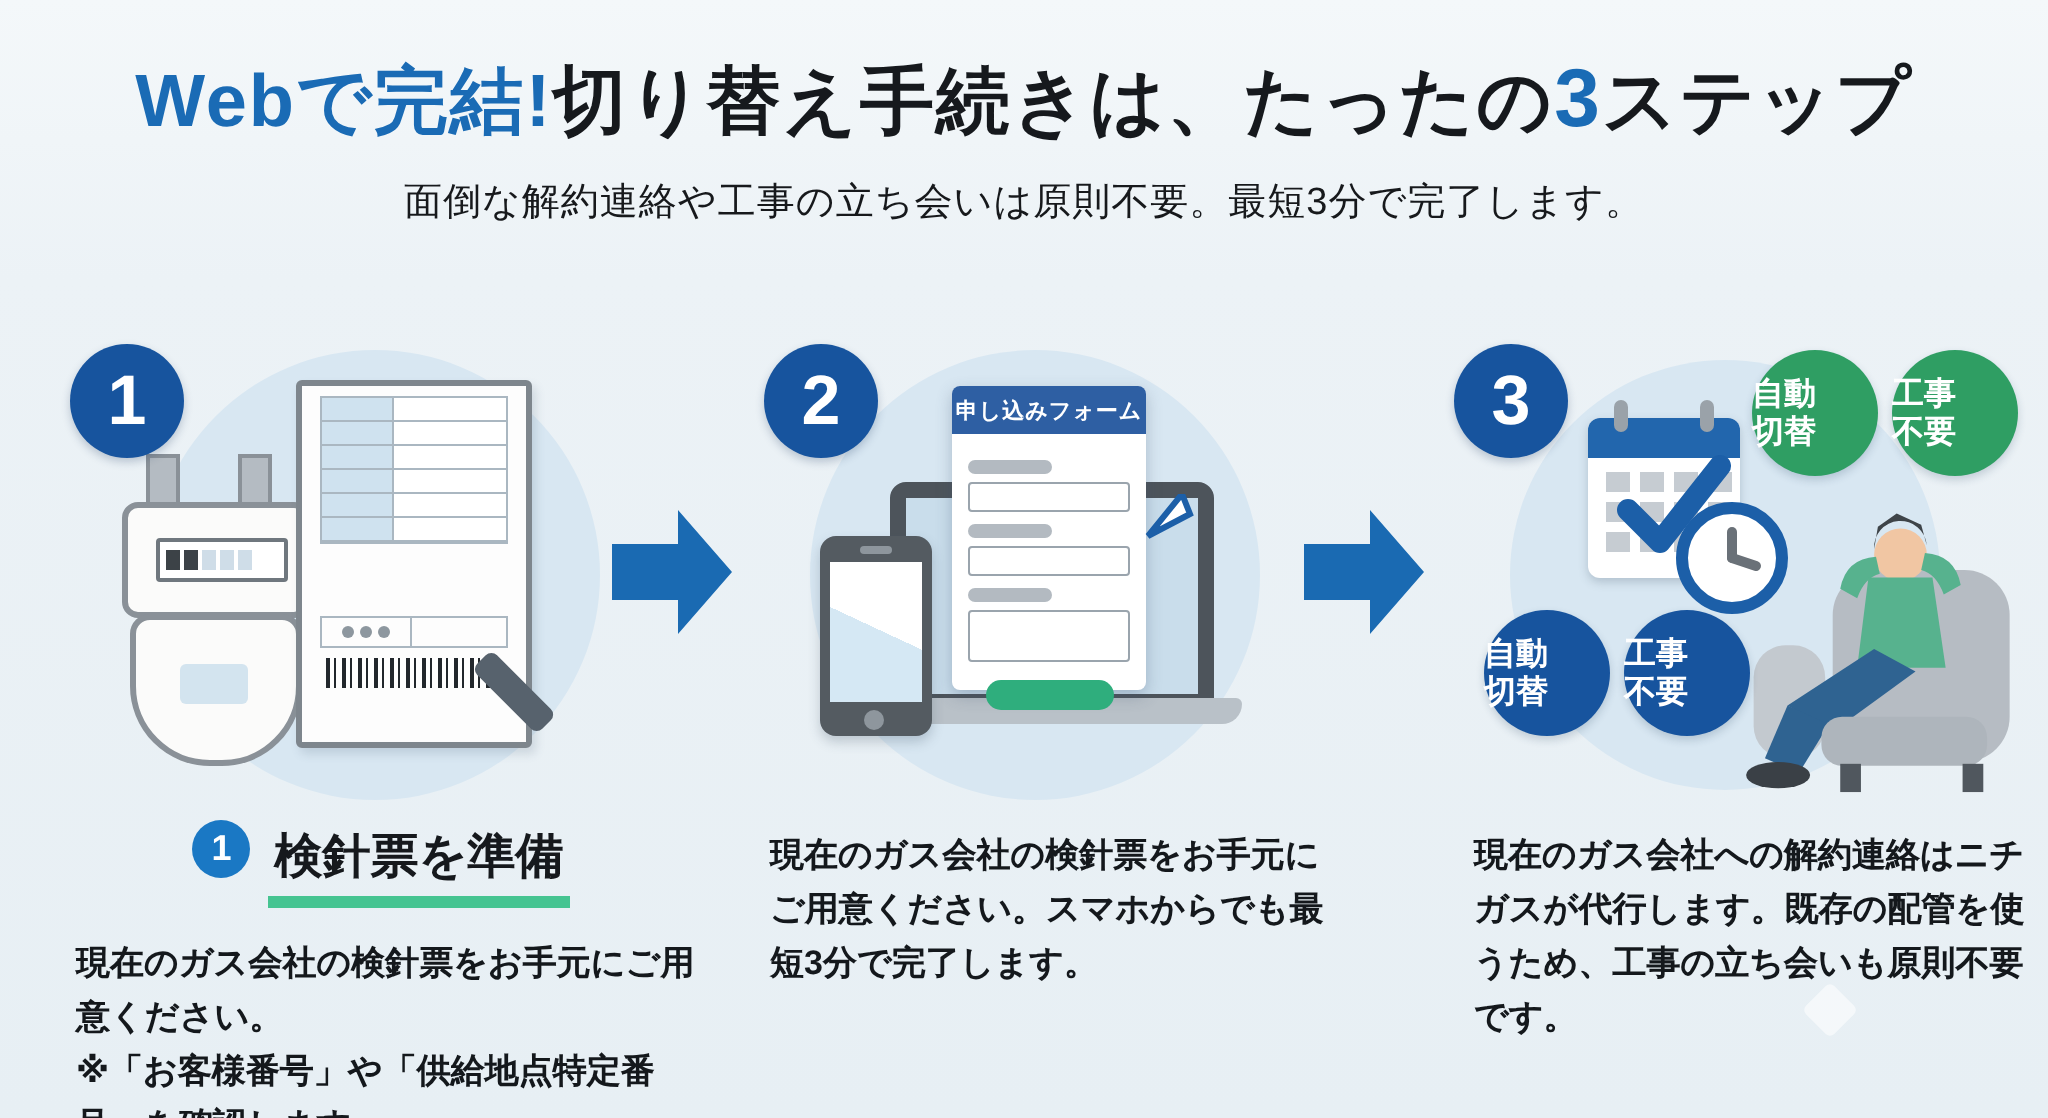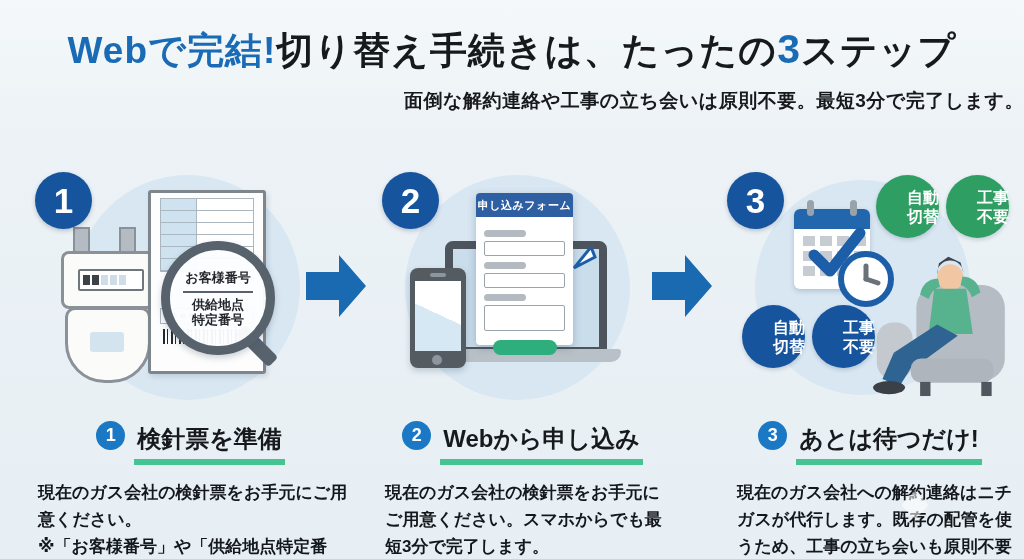--- a/index.html
+++ b/index.html
@@ -7,37 +7,37 @@
     position:relative;width:1024px;height:559px;overflow:hidden;
     background:linear-gradient(180deg,#f4f8fa 0%,#ecf2f6 25%,#e7eff4 100%);
     font-family:"Liberation Sans","DejaVu Sans",sans-serif;
     color:#16191d;
   }
   
   .title{position:absolute;top:26px;left:0;width:100%;text-align:center;
     font-size:37px;font-weight:800;letter-spacing:1px;white-space:nowrap;}
   .title .blue{color:#1a6bb5;}
   .title .num{font-size:41px;}
-  .subtitle{position:absolute;top:88px;left:0;width:100%;text-align:right;
-    font-size:19px;font-weight:700;color:#17191c;letter-spacing:.5px;}
+  .subtitle{position:absolute;top:88px;left:0;width:100%;text-align:center;
+    font-size:19px;font-weight:400;color:#17191c;letter-spacing:.5px;}
   
   .step{position:absolute;top:165px;}
   .step1{left:28px;width:325px;}
   .step2{left:375px;width:295px;}
   .step3{left:720px;width:300px;}
   .illus{position:relative;width:100%;height:235px;}
   .bgcircle{position:absolute;border-radius:50%;background:#d8e7f2;}
   .numbadge{position:absolute;left:7px;top:7px;width:57px;height:57px;border-radius:50%;
     background:#17549e;color:#fff;font-size:35px;font-weight:800;
     display:flex;align-items:center;justify-content:center;box-shadow:0 2px 4px rgba(30,60,100,.25);}
   
   .arrow{position:absolute;top:253px;width:62px;height:66px;}
   .arrow1{left:306px;} .arrow2{left:652px;}
   
-  .heading-row{margin-top:21px;text-align:center;white-space:nowrap;}
+  .heading-row{margin-top:10px;text-align:center;white-space:nowrap;}
   .heading-num{display:inline-block;vertical-align:6px;width:29px;height:29px;border-radius:50%;
     background:#1a78c4;color:#fff;font-size:18px;font-weight:800;line-height:29px;text-align:center;margin-right:9px;}
   .heading-text{display:inline-block;font-size:24px;font-weight:800;color:#16191d;
     border-bottom:6px solid #45c491;padding:0 3px 4px;}
   .step-desc{margin-top:14px;font-size:17px;font-weight:700;line-height:27px;
     color:#14181c;white-space:pre-line;text-align:left;}
   .step1 .step-desc{padding-left:10px;width:310px;}
   .step2 .step-desc{padding-left:10px;width:292px;}
   .step3 .step-desc{padding-left:17px;width:282px;}
   
@@ -102,21 +102,21 @@
     box-shadow:0 2px 5px rgba(60,80,100,.25);z-index:2;}
   .cal-header{height:20px;background:#2266ad;border-radius:6px 6px 0 0;}
   .cal-ring{position:absolute;top:-9px;width:7px;height:16px;background:#9aa2a9;border-radius:4px;}
   .cal-ring.r1{left:13px;} .cal-ring.r2{left:56px;}
   .cal-grid{display:grid;grid-template-columns:repeat(4,12px);grid-auto-rows:10px;gap:5px;padding:7px 0 0 9px;}
   .cal-cell{background:#c6ccd2;}
   .cal-check{position:absolute;left:14px;top:18px;z-index:3;}
   .clock{position:absolute;left:118px;top:86px;width:44px;height:44px;border-radius:50%;
     background:#fff;border:6px solid #1c5fa8;z-index:4;}
   .mini-badge{position:absolute;width:63px;height:63px;border-radius:50%;color:#fff;z-index:5;
-    display:flex;flex-direction:column;align-items:flex-end;justify-content:center;
+    display:flex;flex-direction:column;align-items:flex-start;justify-content:center;
     font-size:16px;font-weight:800;line-height:19px;box-shadow:0 2px 4px rgba(30,60,90,.2);}
   .mini-badge.green{background:#2f9e63;}
   .mini-badge.navy{background:#17549e;}
   .b-g1{left:156px;top:10px;} .b-g2{left:226px;top:10px;}
   .b-n1{left:22px;top:140px;} .b-n2{left:92px;top:140px;}
   .person{position:absolute;left:138px;top:82px;z-index:3;}
   .sparkle{position:absolute;left:905px;top:495px;width:20px;height:20px;background:#ffffff;opacity:.55;
     transform:rotate(45deg);border-radius:3px;}
 </style>
 </head>
@@ -181,25 +181,20 @@
           <div class="dotbox">
               <span class="dot"></span>
               <span class="dot"></span>
               <span class="dot"></span>
             </div>
         </div>
         <div class="barcode"></div>
       </div>
 
       <div class="mag-handle"></div>
-      <div class="magnifier">
-        <div class="mag-l1">お客様番号</div>
-        <div class="mag-div"></div>
-        <div class="mag-l2"><span>供給地点</span><br><span>特定番号</span></div>
-      </div>
 
       <div class="numbadge">1</div>
     </div>
 
     <div class="heading-row">
       <span class="heading-num">1</span><span class="heading-text">検針票を準備</span>
     </div>
     <div class="step-desc">現在のガス会社の検針票をお手元にご用意ください。
 ※「お客様番号」や「供給地点特定番号」を確認します。</div>
   </div>
@@ -238,23 +233,20 @@
 
       <div class="bubble-tail">
         <svg width="26" height="24">
             <path d="M20 0 L3 21 L24 10 Z" fill="#ffffff" stroke="#1c5fa8" stroke-width="3"></path>
           </svg>
       </div>
 
       <div class="numbadge">2</div>
     </div>
 
-    <div class="heading-row">
-      <span class="heading-num">2</span><span class="heading-text">Webから申し込み</span>
-    </div>
     <div class="step-desc">現在のガス会社の検針票をお手元にご用意ください。スマホからでも最短3分で完了します。</div>
   </div>
 
   <div class="arrow arrow2">
     <svg width="62" height="66" viewBox="0 0 62 66">
         <polygon points="0,19 33,19 33,2 60,33 33,64 33,47 0,47" fill="#1a6ab2"></polygon>
       </svg>
   </div>
 
   <div class="step step3">
@@ -324,20 +316,17 @@
           <span>切替</span>
       </div>
       <div class="mini-badge navy b-n2">
         <span>工事</span>
           <span>不要</span>
       </div>
 
       <div class="numbadge">3</div>
     </div>
 
-    <div class="heading-row">
-      <span class="heading-num">3</span><span class="heading-text">あとは待つだけ!</span>
-    </div>
     <div class="step-desc">現在のガス会社への解約連絡はニチガスが代行します。既存の配管を使うため、工事の立ち会いも原則不要です。</div>
   </div>
 
   <div class="sparkle"></div>
 </div>
 
 </body></html>

